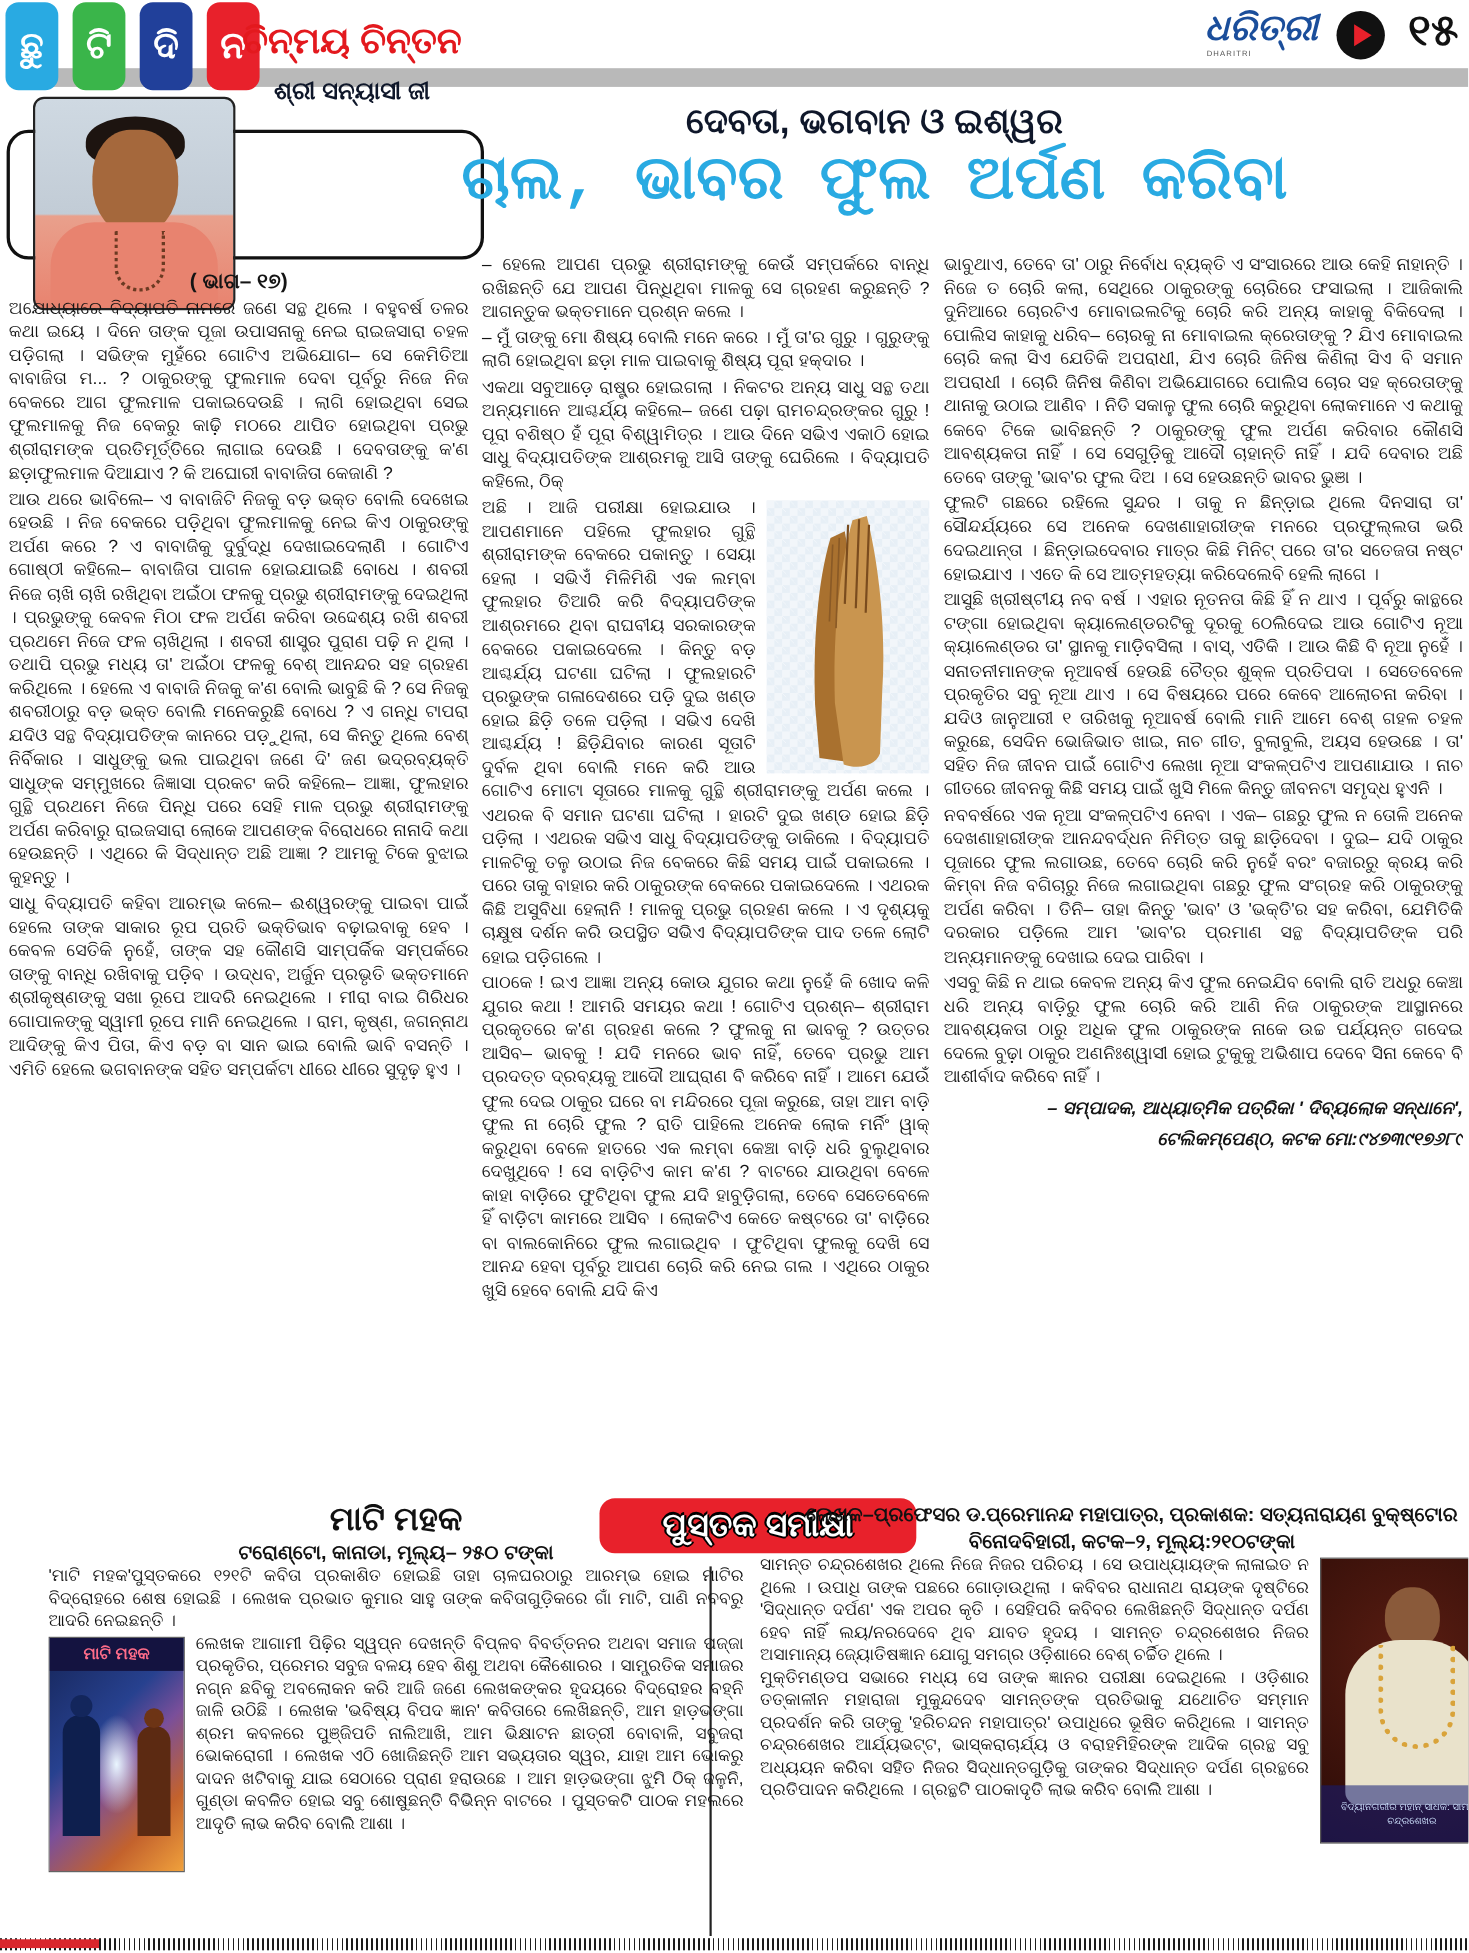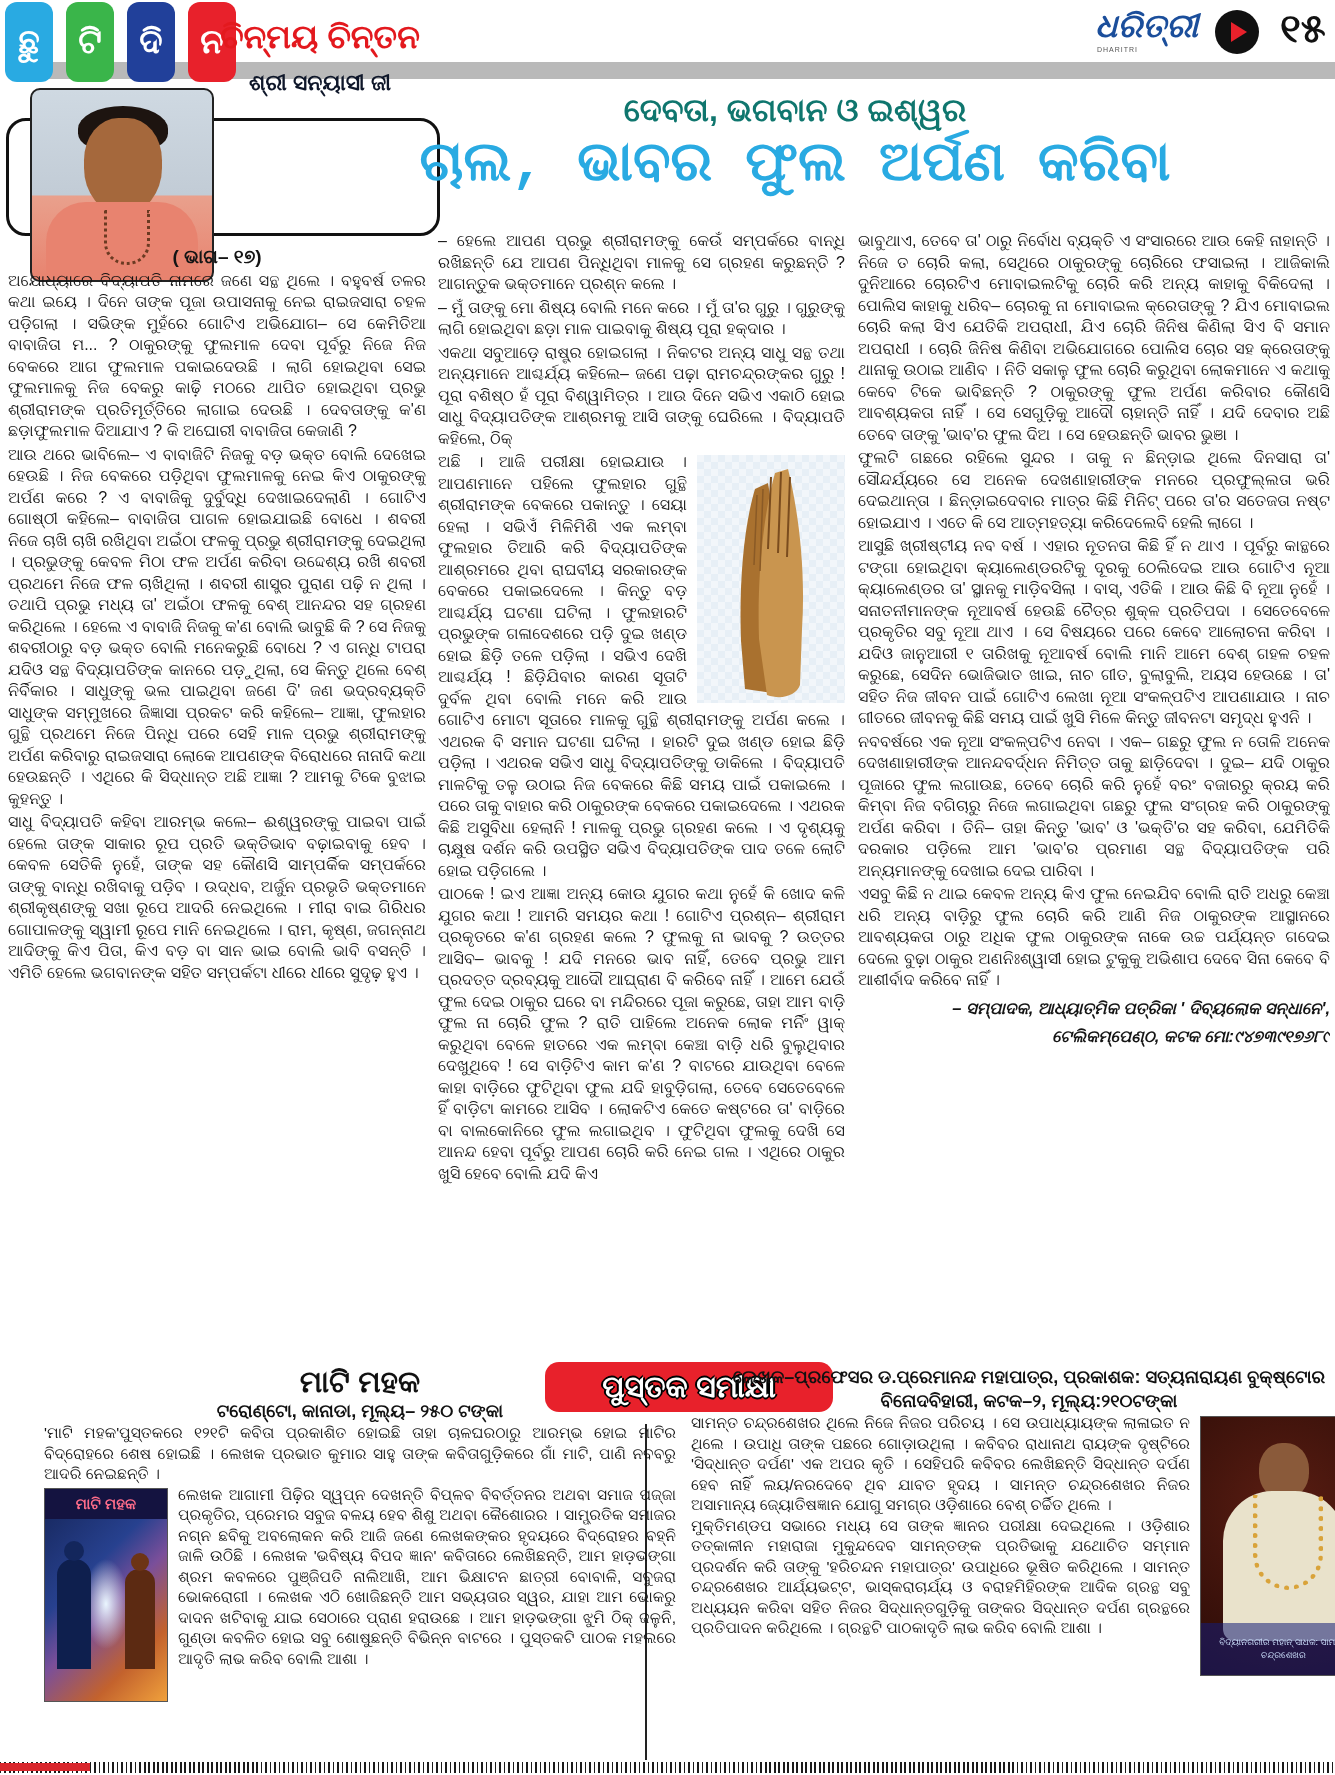--- a/index.html
+++ b/index.html
@@ -22,21 +22,21 @@
   .author-box{position:absolute;left:6px;top:118px;width:428px;height:112px;border:3px solid #111;border-radius:20px;background:#fff;}
   .author-photo{position:absolute;left:30px;top:88px;width:180px;height:190px;border:2px solid #222;border-radius:10px;
                 background:linear-gradient(180deg,#cfd9e2 0%,#c2ccd6 55%,#e9a08c 56%,#e8836f 100%);overflow:hidden;}
   .photo-head{position:absolute;left:52px;top:28px;width:78px;height:96px;background:#a5683c;border-radius:44% 44% 48% 48%;}
   .photo-hair{position:absolute;left:46px;top:16px;width:90px;height:46px;background:#1d1410;border-radius:50% 50% 40% 40%;}
   .photo-body{position:absolute;left:14px;top:112px;width:152px;height:80px;background:#e8836f;border-radius:40px 40px 0 0;}
   .photo-beads{position:absolute;left:72px;top:120px;width:40px;height:52px;border:3px dotted #6b3a22;border-top:none;border-radius:0 0 22px 22px;}
   .author-title{position:absolute;left:220px;top:18px;width:200px;text-align:center;color:#e3191e;font-size:33px;font-weight:bold;}
   .author-name{position:absolute;left:220px;top:70px;width:200px;text-align:center;color:#0f172a;font-size:22px;font-weight:bold;}
   
-  .kicker{position:absolute;left:435px;top:92px;width:720px;text-align:center;font-size:32px;font-weight:bold;color:#0f766e;}
+  .kicker{position:absolute;left:435px;top:92px;width:720px;text-align:center;font-size:32px;font-weight:bold;color:#0f172a;}
   .headline{position:absolute;left:415px;top:133px;width:760px;text-align:center;font-size:55px;font-weight:bold;color:#29aae2;font-family:Liberation Mono, monospace;}
   
   .col{position:absolute;overflow:hidden;text-align:justify;font-size:16px;line-height:21.5px;color:#141414;}
   .col p{margin:0 0 2px 0;text-indent:0;}
   .col1{left:8px;top:246px;width:418px;height:1000px;}
   .col2{left:438px;top:230px;width:407px;height:1016px;}
   .col3{left:858px;top:230px;width:472px;height:978px;}
   .part-label{text-align:center;font-weight:bold;font-size:19px;margin:0 0 4px 0;}
   .drop > p:first-child::first-letter{font-size:30px;font-weight:bold;}
   .hands-img{float:right;width:148px;height:248px;margin:4px 0 6px 10px;

